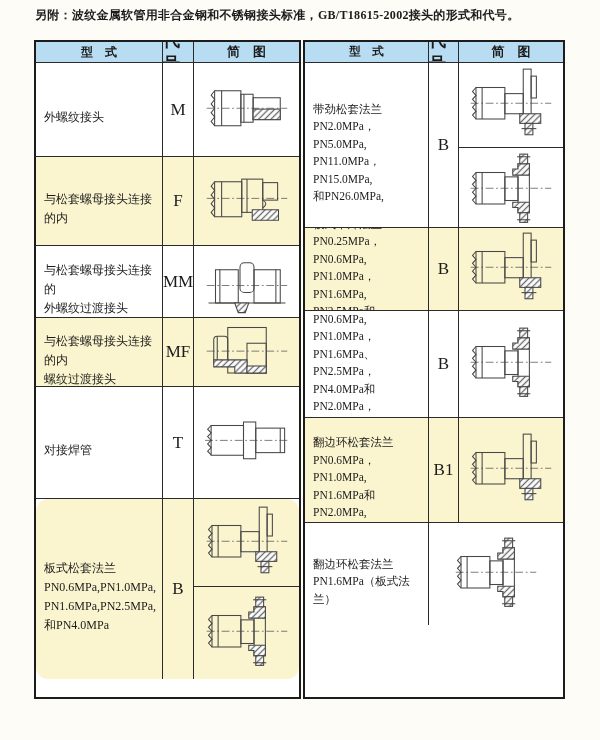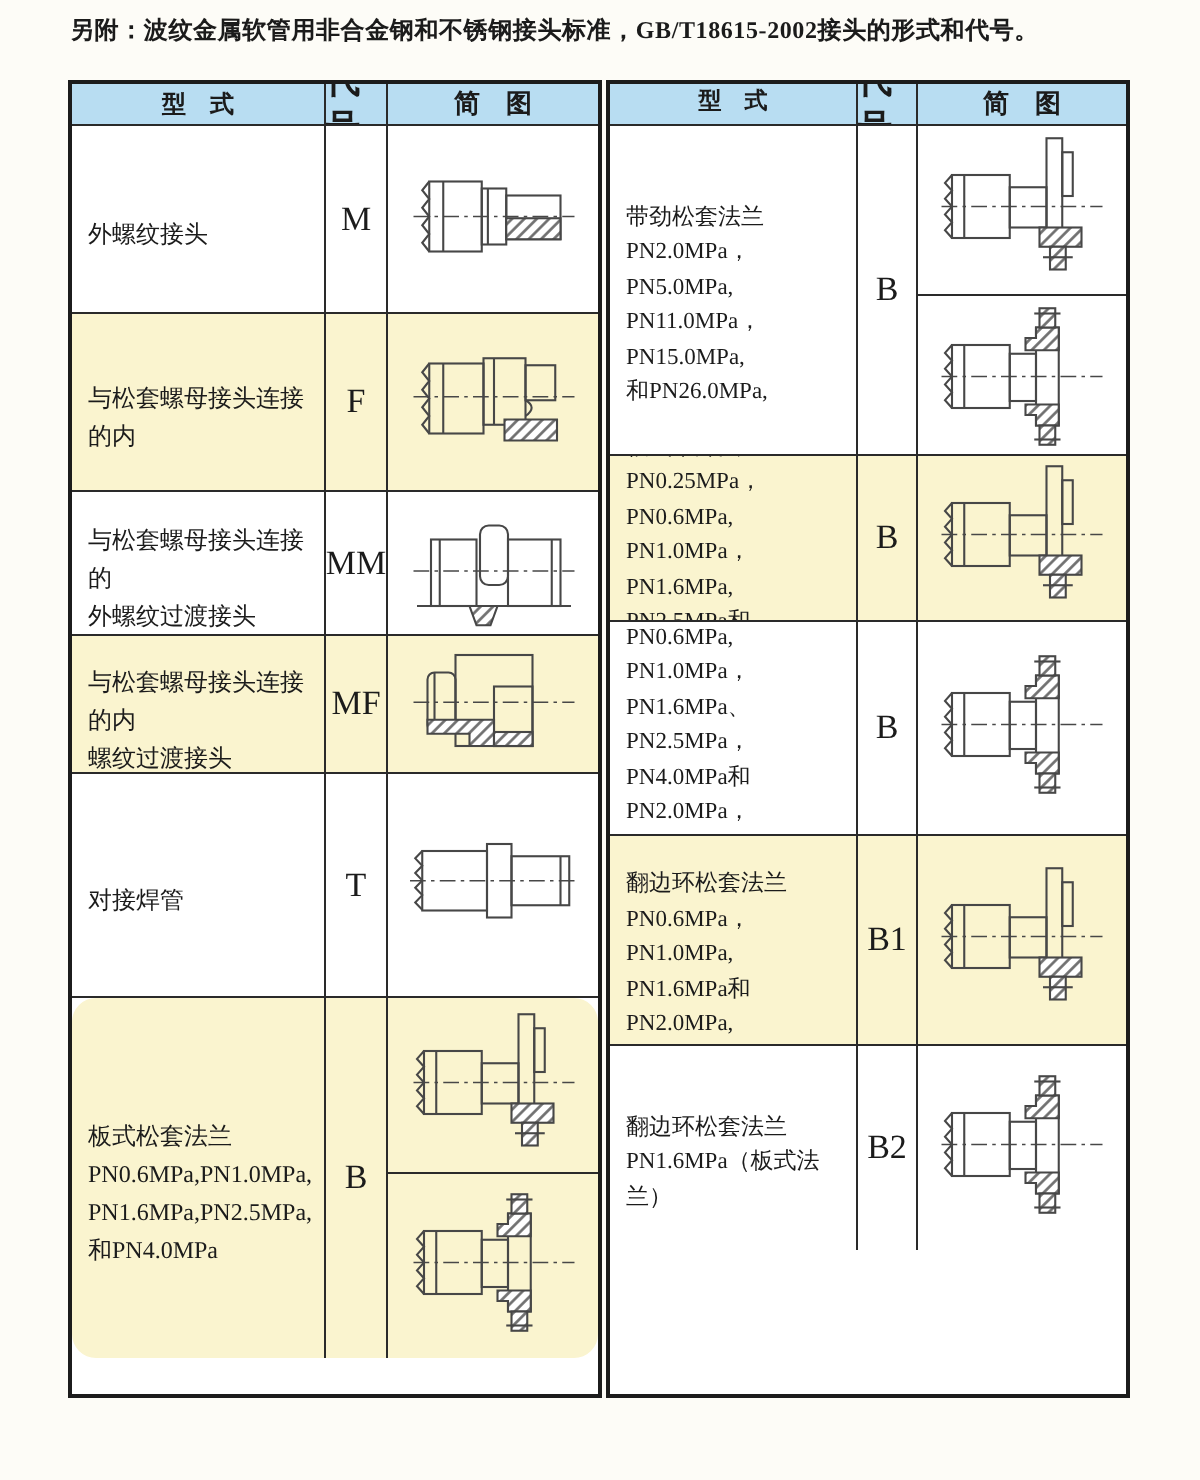--- a/index.html
+++ b/index.html
@@ -353,21 +353,20 @@
   <line x1="6" y1="46" x2="98" y2="46" stroke-width="0.8" stroke-dasharray="9 3 2 3"></line>
  </g>
           </svg>
         </div>
     </div>
   </div>
 
   <div class="trow last" style="height:102px">
     <div class="c c-type">翻边环松套法兰
 PN1.6MPa（板式法兰）</div>
-    <div class="c c-code">B2</div>
     <div class="c c-sk lastc">
       <div class="sketch">
           <svg viewBox="0 0 104 96" preserveAspectRatio="xMidYMid meet">
             <g stroke="#474747" stroke-width="1.2" fill="none">
   <path d="M12 28 l-4 4.5 4 4.5 -4 4.5 4 4.5 -4 4.5 4 4.5 -4 4.5 4 4.5"></path>
   <rect x="12" y="28" width="33" height="36"></rect>
               <line x1="19" y1="28" x2="19" y2="64"></line>
   <rect x="45" y="33" width="15" height="27"></rect>
   <rect x="60" y="18" width="13" height="56"></rect>
   <polygon points="60,18 73,18 73,31 54,31 54,24 60,24" fill="url(#hx)"></polygon>

